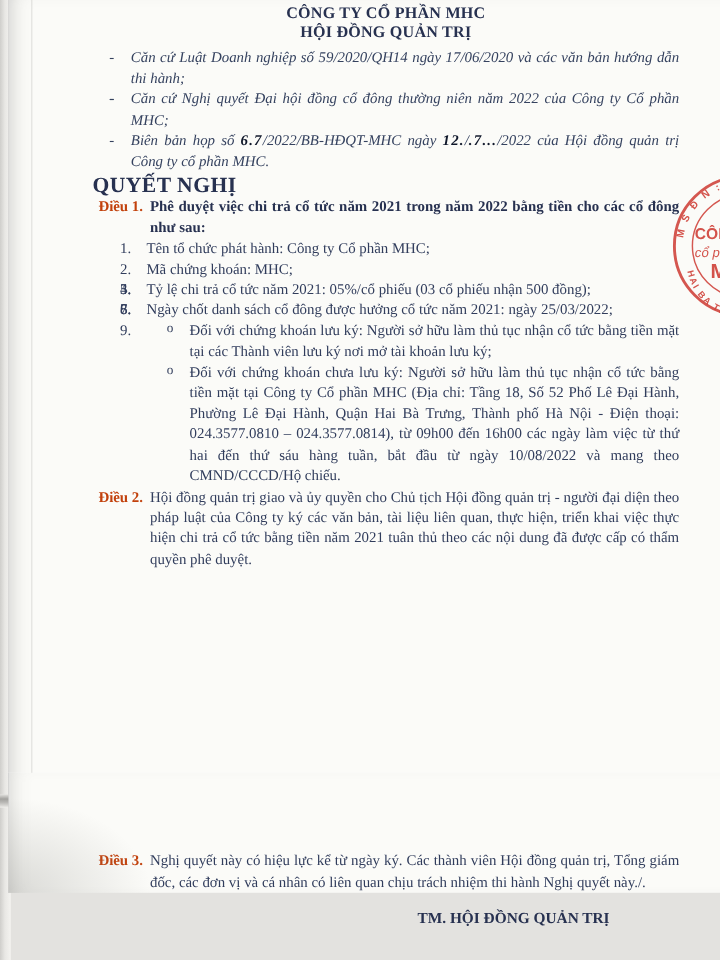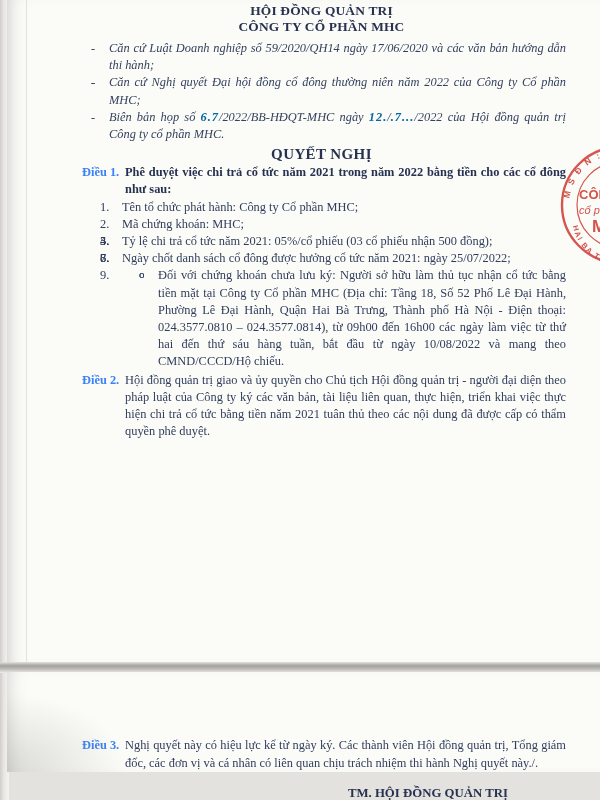--- a/index.html
+++ b/index.html
@@ -3,57 +3,57 @@
 <meta charset="utf-8">
 <style>
   html,body{margin:0;padding:0;}
   body{width:600px;height:800px;background:#e9e8e5;font-family:"Liberation Serif","DejaVu Serif",serif;}
   .scan{position:relative;width:600px;height:800px;overflow:hidden;background:#e3e2df;}
   .edge-left{position:absolute;left:0;top:0;width:9px;height:800px;
     background:linear-gradient(90deg,#cfcecb 0%,#e8e7e4 45%,#f4f3f0 100%);}
   .page{position:absolute;left:7px;width:593px;background:#fbfbf8;color:#313d5c;}
   .page1{top:0;height:664px;box-shadow:inset 14px 0 18px -14px rgba(90,90,90,.35);}
   .page1::after{content:"";position:absolute;left:19px;top:0;width:1px;height:664px;background:rgba(180,180,175,.35);}
-  .page2{top:672px;height:100px;box-shadow:inset 14px 0 18px -14px rgba(90,90,90,.3);}
+  .page2{top:644px;height:100px;box-shadow:inset 14px 0 18px -14px rgba(90,90,90,.3);}
   .break-band{position:absolute;left:0;top:662px;width:600px;height:11px;
     background:linear-gradient(180deg,#e2e1de 0%,#a2a19e 35%,#b9b8b5 60%,#d8d7d4 85%,#efeeeb 100%);}
   .corner-shade{position:absolute;left:0;bottom:0;width:120px;height:80px;
     background:radial-gradient(ellipse at 0% 100%,rgba(140,140,135,.30) 0%,rgba(140,140,135,0) 70%);}
 
   .content{padding:3px 34px 0 70px;font-size:12.4px;line-height:17.2px;}
   .hdr{text-align:center;font-weight:bold;color:#273150;font-size:13.4px;line-height:16px;letter-spacing:.2px;}
   .preamble{margin:5px 0 0 12px;font-style:italic;color:#35425f;}
   .pre-item{position:relative;padding-left:20px;text-align:justify;}
   .dash{position:absolute;left:2px;top:0;font-style:normal;}
-  .hw{color:#0369a1;font-weight:bold;letter-spacing:1px;font-style:italic;}
-  .qn{text-align:center;font-weight:bold;color:#273150;font-size:15px;line-height:18px;margin-top:2px;letter-spacing:.4px;}
+  .hw{color:#0f172a;font-weight:bold;letter-spacing:1px;font-style:italic;}
+  .qn{text-align:left;font-weight:bold;color:#273150;font-size:18px;line-height:18px;margin-top:2px;letter-spacing:.4px;}
   .article{position:relative;padding-left:43px;margin:1px 0 0 5px;text-align:justify;}
-  .alabel{position:absolute;left:0;top:0;font-weight:bold;color:#3b82f6;}
+  .alabel{position:absolute;left:0;top:0;font-weight:bold;color:#c2410c;}
   .a1 .atext{font-weight:bold;color:#273150;}
   .items{margin-left:23px;}
   .li{position:relative;padding-left:22px;text-align:justify;}
   .li .n{position:absolute;left:0;top:0;}
   .subs{margin-left:61px;}
   .sub{position:relative;padding-left:20px;text-align:justify;}
   .sub .o{position:absolute;left:1px;top:-1px;font-size:11px;}
   .p2content{padding:64px 34px 0 70px;font-size:12.4px;line-height:17.6px;}
   .sig{margin-top:13px;text-align:right;padding-right:58px;font-weight:bold;color:#273150;font-size:12.8px;}
   .stamp{position:absolute;left:545px;top:135px;width:150px;height:145px;}
 </style>
 </head>
 <body>
 
 <div class="scan">
   <div class="edge-left"></div>
 
   <div class="page page1">
     <div class="content">
       <div class="hdr">
+        <div>CÔNG TY CỔ PHẦN MHC</div>
         <div>HỘI ĐỒNG QUẢN TRỊ</div>
-        <div>CÔNG TY CỔ PHẦN MHC</div>
       </div>
 
       <div class="preamble">
         <div class="pre-item">
           <span class="dash">-</span>
           <span>Căn cứ Luật Doanh nghiệp số 59/2020/QH14 ngày 17/06/2020 và các văn bản hướng dẫn thi hành;</span>
         </div>
         <div class="pre-item">
           <span class="dash">-</span>
         </div>
@@ -75,26 +75,26 @@
       </div>
 
       <div class="items">
         <div class="li"><span class="n">1.</span><span>Tên tổ chức phát hành: Công ty Cổ phần MHC;</span></div>
         <div class="li"><span class="n">2.</span><span>Mã chứng khoán: MHC;</span></div>
         <div class="li"><span class="n">3.</span></div>
         <div class="li"><span class="n">4.</span></div>
         <div class="li"><span class="n">5.</span><span>Tỷ lệ chi trả cổ tức năm 2021: 05%/cổ phiếu (03 cổ phiếu nhận 500 đồng);</span></div>
         <div class="li"><span class="n">6.</span></div>
         <div class="li"><span class="n">7.</span></div>
-        <div class="li"><span class="n">8.</span><span>Ngày chốt danh sách cổ đông được hưởng cổ tức năm 2021: ngày 25/07/2022;</span></div>
+        <div class="li"><span class="n">8.</span><span>Ngày chốt danh sách cổ đông được hưởng cổ tức năm 2021: ngày 25/03/2022;</span></div>
         <div class="li"><span class="n">9.</span></div>
       </div>
 
       <div class="subs">
-        <div class="sub"><span class="o">o</span></div>
+        <div class="sub"><span class="o">o</span><span>Đối với chứng khoán lưu ký: Người sở hữu làm thủ tục nhận cổ tức bằng tiền mặt tại các Thành viên lưu ký nơi mở tài khoản lưu ký;</span></div>
         <div class="sub"><span class="o">o</span><span>Đối với chứng khoán chưa lưu ký: Người sở hữu làm thủ tục nhận cổ tức bằng tiền mặt tại Công ty Cổ phần MHC (Địa chỉ: Tầng 18, Số 52 Phố Lê Đại Hành, Phường Lê Đại Hành, Quận Hai Bà Trưng, Thành phố Hà Nội -  Điện thoại: 024.3577.0810 – 024.3577.0814), từ 09h00 đến 16h00 các ngày làm việc từ thứ hai đến thứ sáu hàng tuần, bắt đầu từ ngày 10/08/2022 và mang theo CMND/CCCD/Hộ chiếu.</span></div>
       </div>
 
       <div class="article">
         <span class="alabel">Điều 2.</span>
         <span class="atext">Hội đồng quản trị giao và ủy quyền cho Chủ tịch Hội đồng quản trị - người đại diện theo pháp luật của Công ty ký các văn bản, tài liệu liên quan, thực hiện, triển khai việc thực hiện chi trả cổ tức bằng tiền năm 2021 tuân thủ theo các nội dung đã được cấp có thẩm quyền phê duyệt.</span>
       </div>
     </div>
 
     <svg class="stamp" viewBox="0 0 150 145" xmlns="http://www.w3.org/2000/svg">

